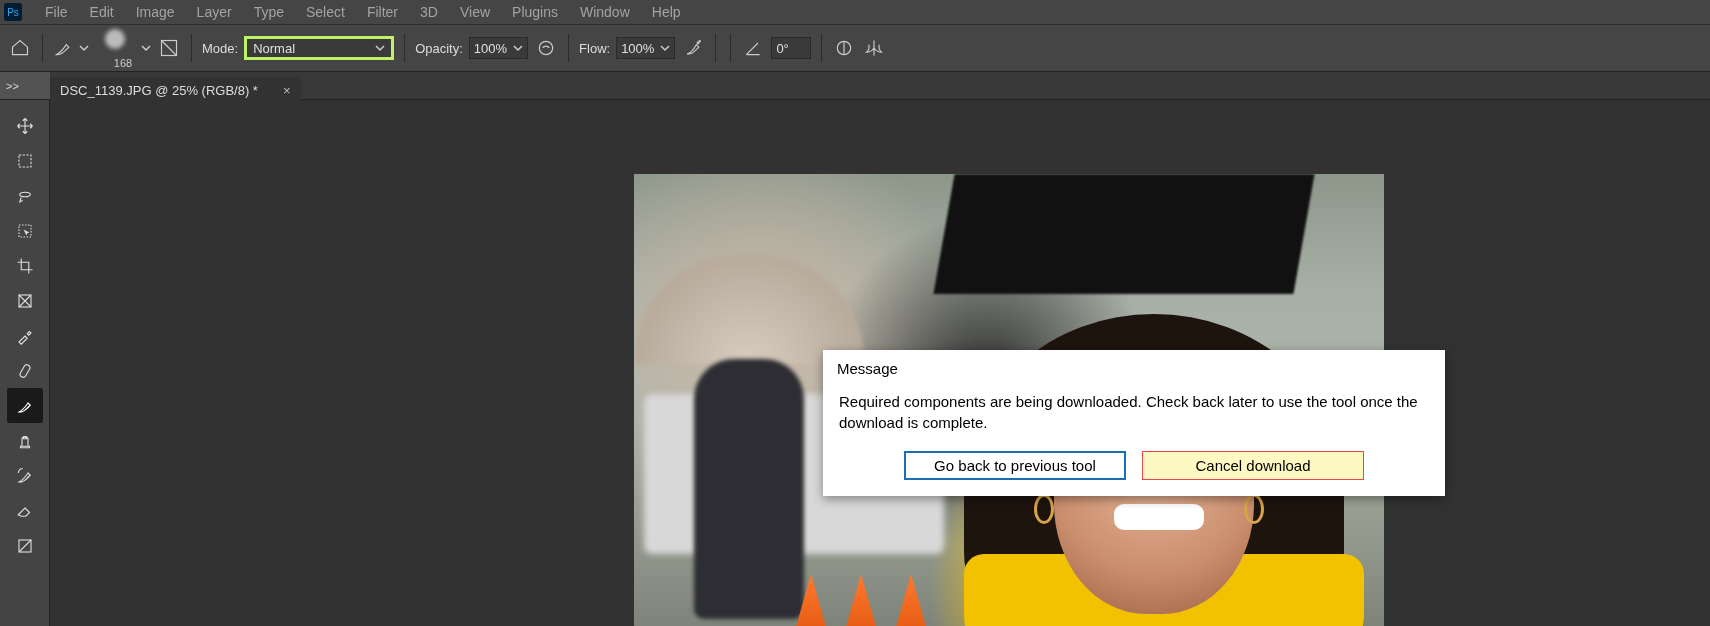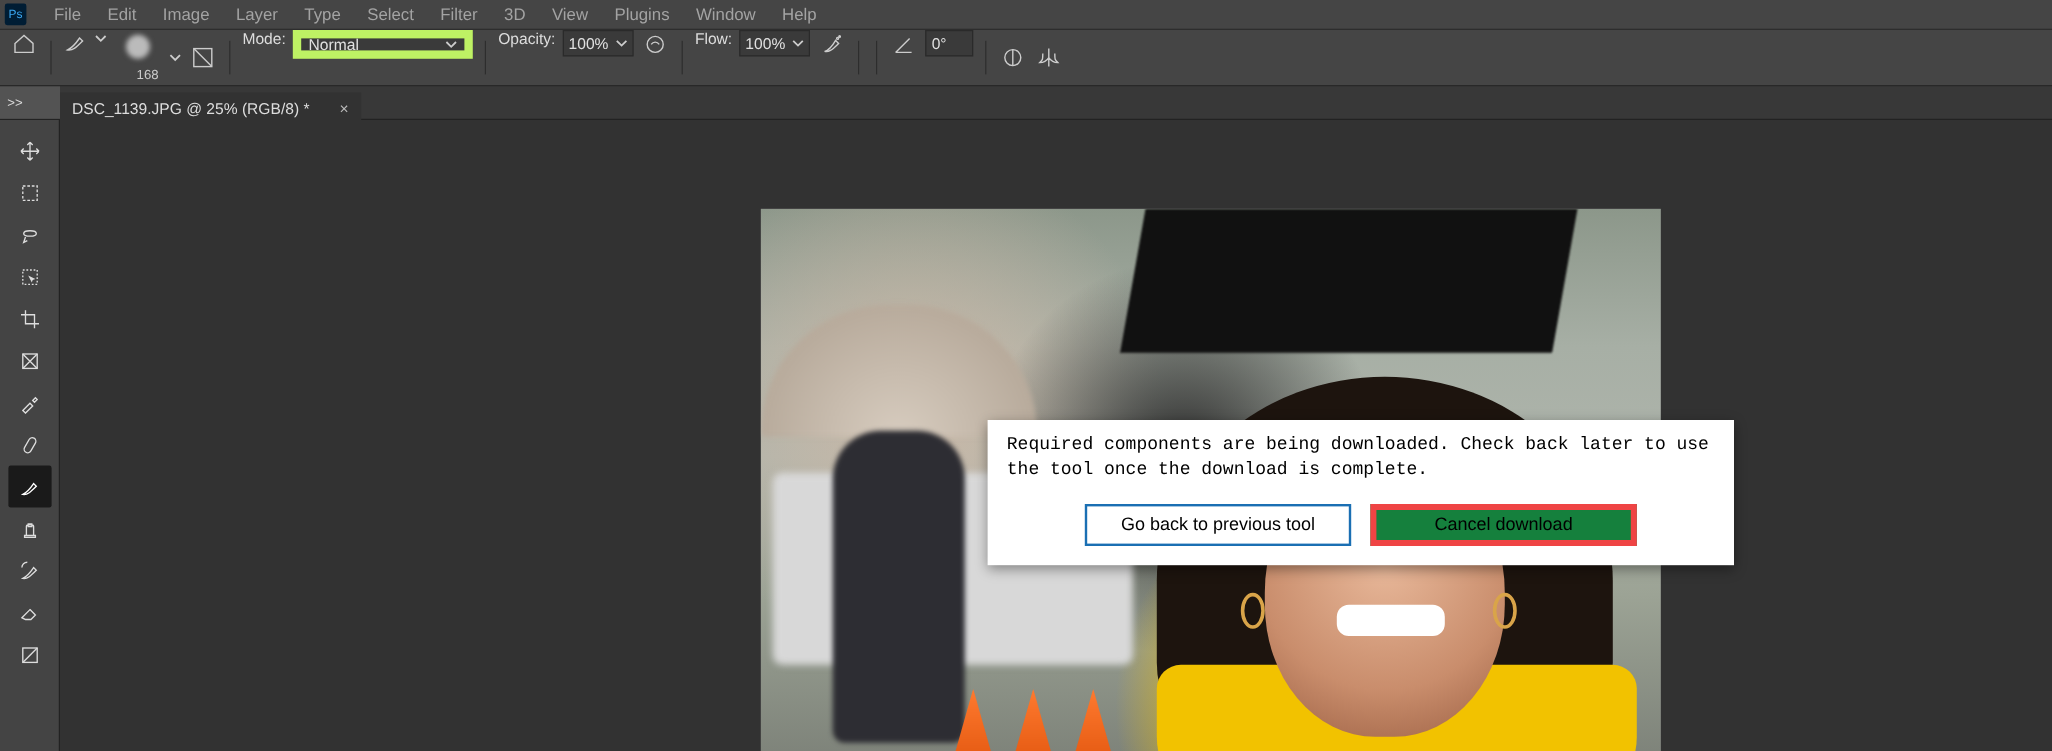--- a/index.html
+++ b/index.html
@@ -5,28 +5,28 @@
   * { margin: 0; padding: 0; box-sizing: border-box; font-family: "Segoe UI", Tahoma, sans-serif; }
   body { background: #323232; width: 1710px; height: 626px; overflow: hidden; color: #e0e0e0; font-size: 13px; }
 
   
   .menubar { display: flex; align-items: center; height: 24px; background: #454545; padding-left: 4px; font-size: 14px; }
   .ps-logo { width: 18px; height: 18px; background: #001d34; color: #39a5ef; font-weight: normal; font-size: 10px; display: flex; align-items: center; justify-content: center; border-radius: 2px; margin-right: 12px; }
   .menubar .item { padding: 2px 11px; color: #a3a3a3; cursor: default; }
 
   
   .options { display: flex; align-items: center; height: 48px; background: #454545; border-top: 1px solid #2d2d2d; border-bottom: 1px solid #222; padding: 0 8px; gap: 6px; }
-  .opt-group { display: flex; align-items: flex-start; gap: 6px; height: 100%; }
+  .opt-group { display: flex; align-items: center; gap: 6px; height: 100%; }
   .sep { width: 1px; height: 28px; background: #2d2d2d; margin: 0 4px; }
   .home-icon, .opt-icon { width: 24px; height: 24px; display: flex; align-items: center; justify-content: center; color: #ddd; }
   .brush-preview { display:flex; flex-direction:column; align-items:center; justify-content:center; width:40px; }
   .brush-dot { width:20px; height:20px; background:#bbb; border-radius:50%; filter: blur(2px); margin-top:2px;}
   .brush-size { font-size:11px; color:#ccc; margin-top:2px;margin-left:16px;}
   .mode-label, .field-label { color:#ddd; font-size:13px; }
-  .combo { display:flex; align-items:center; background:#3a3a3a; border:7px solid #bef264; height:24px; padding:0 6px; min-width:150px; }
+  .combo { display:flex; align-items:center; background:#3a3a3a; border:3px solid #bef264; height:24px; padding:0 6px; min-width:150px; }
   .combo .caret { margin-left:auto; }
   .spin { display:flex; align-items:center; background:#3a3a3a; border:1px solid #2a2a2a; height:22px; padding:0 4px; min-width:50px; font-size:13px;}
   .spin .caret { margin-left:6px; }
   .opt-svg { width:20px; height:20px; fill:none; stroke:#ccc; stroke-width:1.4; }
 
   
   .tabbar { display:flex; align-items:center; height:28px; background:#383838; border-bottom:1px solid #222; }
   .tabbar .expander { width:50px; height:100%; display:flex; align-items:center; justify-content:flex-start; padding-left:6px; background:#535353; font-size:11px; color:#ddd;}
   .tab { display:flex; align-items:center; height:100%; background:#323232; padding:0 10px; font-size:13px; color:#ddd; gap:25px;margin-top:10px;}
   .tab .close { font-size:13px; color:#bbb; cursor:default;}
@@ -59,23 +59,23 @@
   .face { position:absolute; left:420px; top:200px; width:200px; height:240px; background:radial-gradient(circle at 50% 40%, #e8b89a 0%, #c98d6c 60%, #9b5f42 100%); border-radius:50% 50% 46% 46%; }
   .hair { position:absolute; left:330px; top:140px; width:380px; height:340px; background:#1d140e; border-radius:50% 50% 30% 30%; }
   .earL,.earR{position:absolute;width:20px;height:30px;border:3px solid #d9a449;border-radius:50%;top:320px;}
   .earL{left:400px;} .earR{left:610px;}
   .collar{position:absolute;left:330px;top:380px;width:400px;height:120px;background:#f2c200;border-radius:20px 20px 60px 60px;}
   .mouth{position:absolute;left:480px;top:330px;width:90px;height:26px;background:#fff;border-radius:10px;}
 
   
   .dialog { position:absolute; left:773px; top:250px; width:622px; background:#fff; color:#000; font-size:15px; box-shadow:0 3px 10px rgba(0,0,0,.4);}
   .dialog .title { padding:10px 14px 4px; font-size:15px;}
-  .dialog .msg { padding:10px 16px 8px; line-height:1.4;font-family:Liberation Mono, monospace;}
+  .dialog .msg { padding:10px 16px 8px; line-height:1.4;}
   .dialog .btnrow { display:flex; gap:16px; justify-content:center; padding:10px 0 16px;}
-  .dialog button { font-size:15px; padding:4px 0; width:222px; background:#15803d; border:5px solid #ef4444; cursor:default;}
+  .dialog button { font-size:15px; padding:4px 0; width:222px; background:#fef9c3; border:1px solid #ef4444; cursor:default;}
   .dialog button.primary { border:2px solid #1a6fb3; background:#fff;}
 
   .caret svg{width:10px;height:10px;stroke:#ccc;fill:none;stroke-width:1.5;}
 </style>
 </head>
 <body>
 
 <div class="menubar">
   <div class="ps-logo">Ps</div>
   <div class="item">File</div>
@@ -294,20 +294,21 @@
       <div class="hair"></div>
       <div class="cap"></div>
       <div class="collar"></div>
       <div class="face"></div>
       <div class="mouth"></div>
       <div class="earL"></div>
       <div class="earR"></div>
     </div>
 
     <div class="dialog">
+      <div class="title">Message</div>
       <div class="msg">Required components are being downloaded. Check back later to use the tool once the download is complete.</div>
       <div class="btnrow">
         <button class="primary">Go back to previous tool</button>
         <button>Cancel download</button>
       </div>
     </div>
   </div>
 </div>
 
 </body></html>

